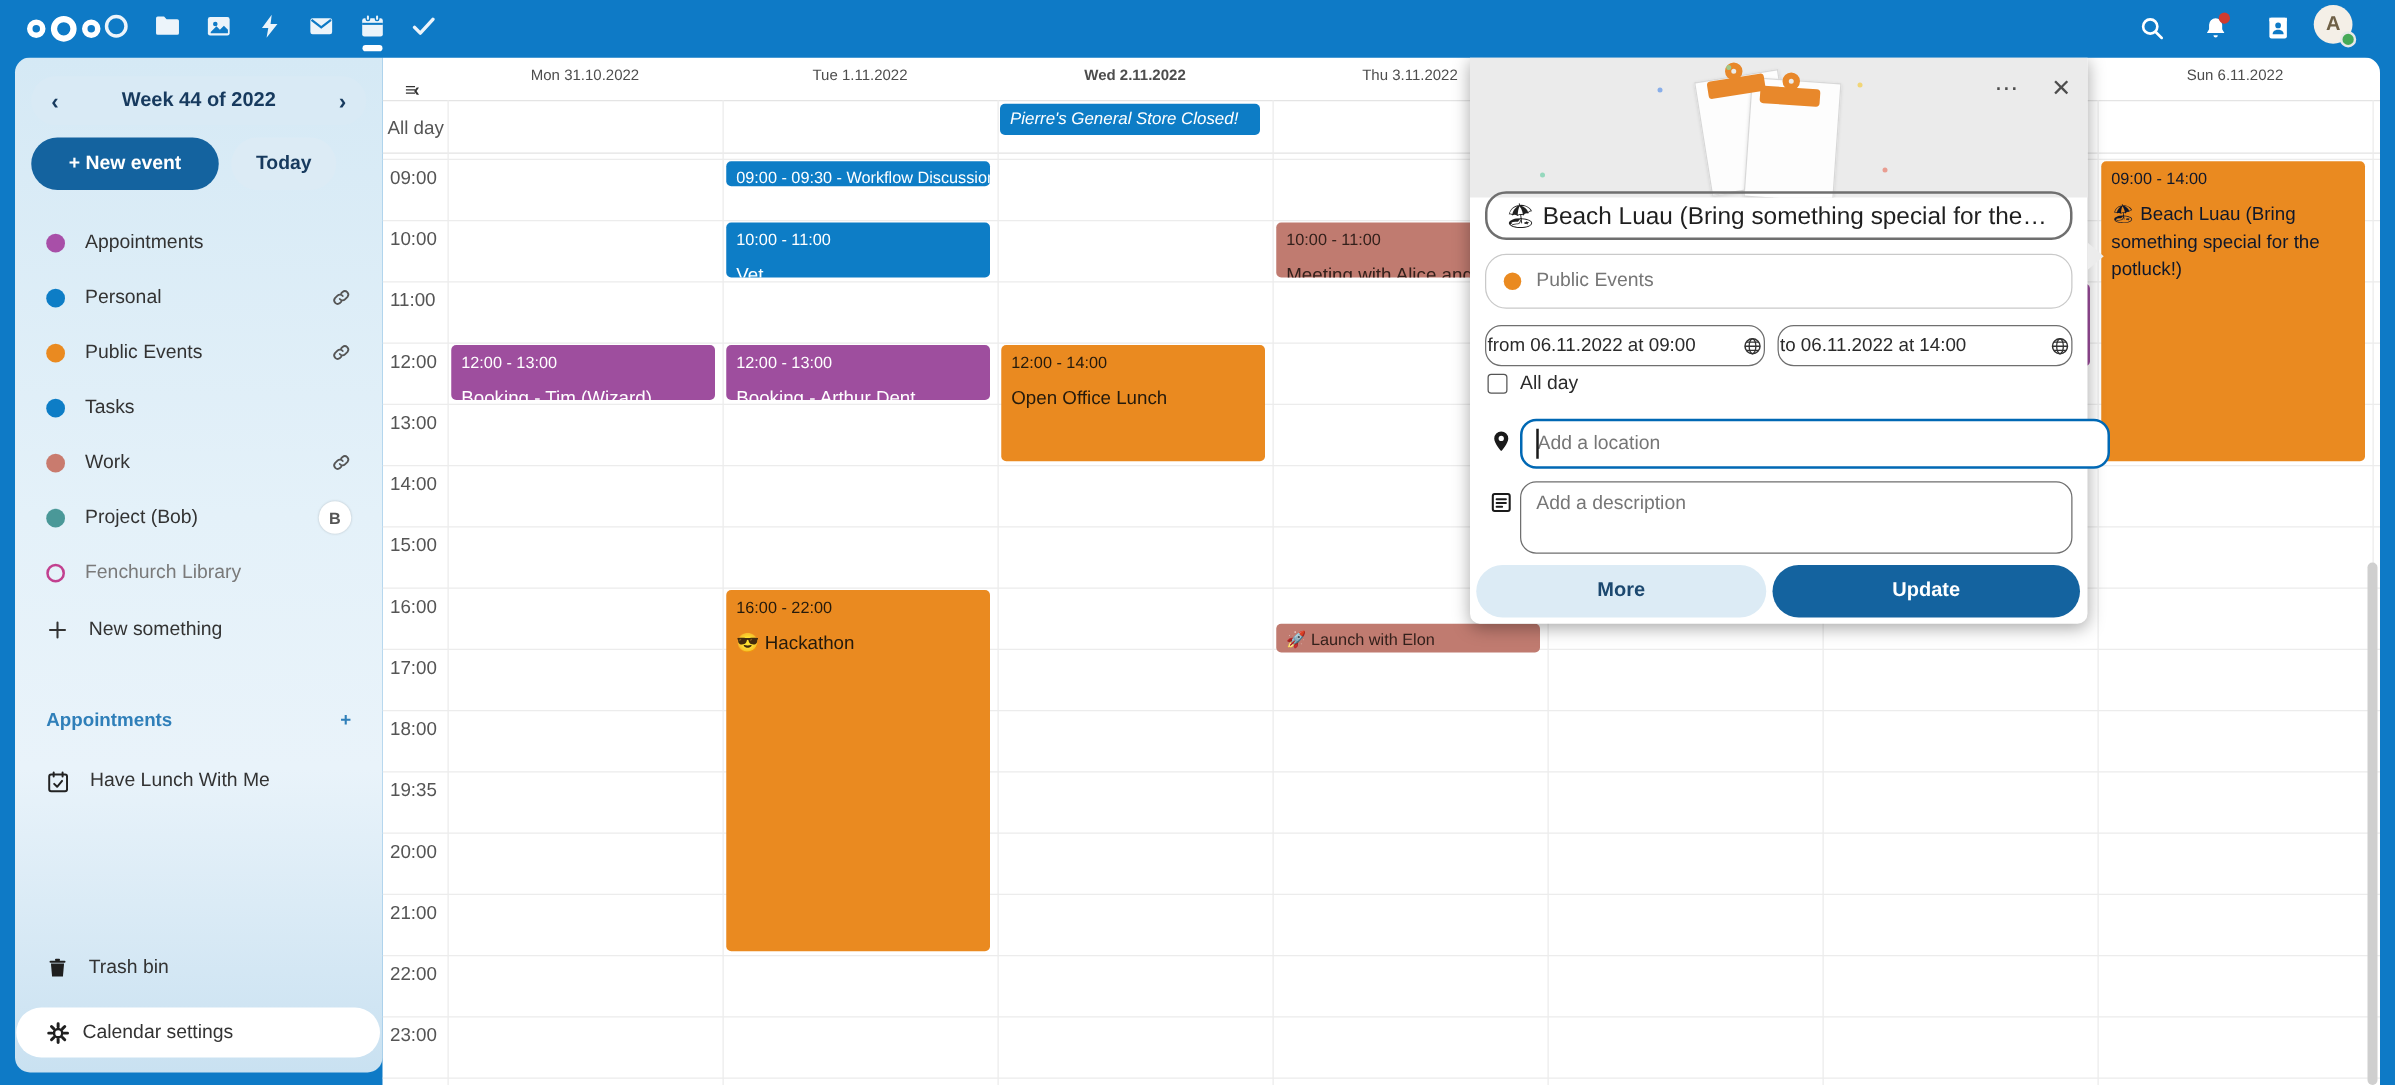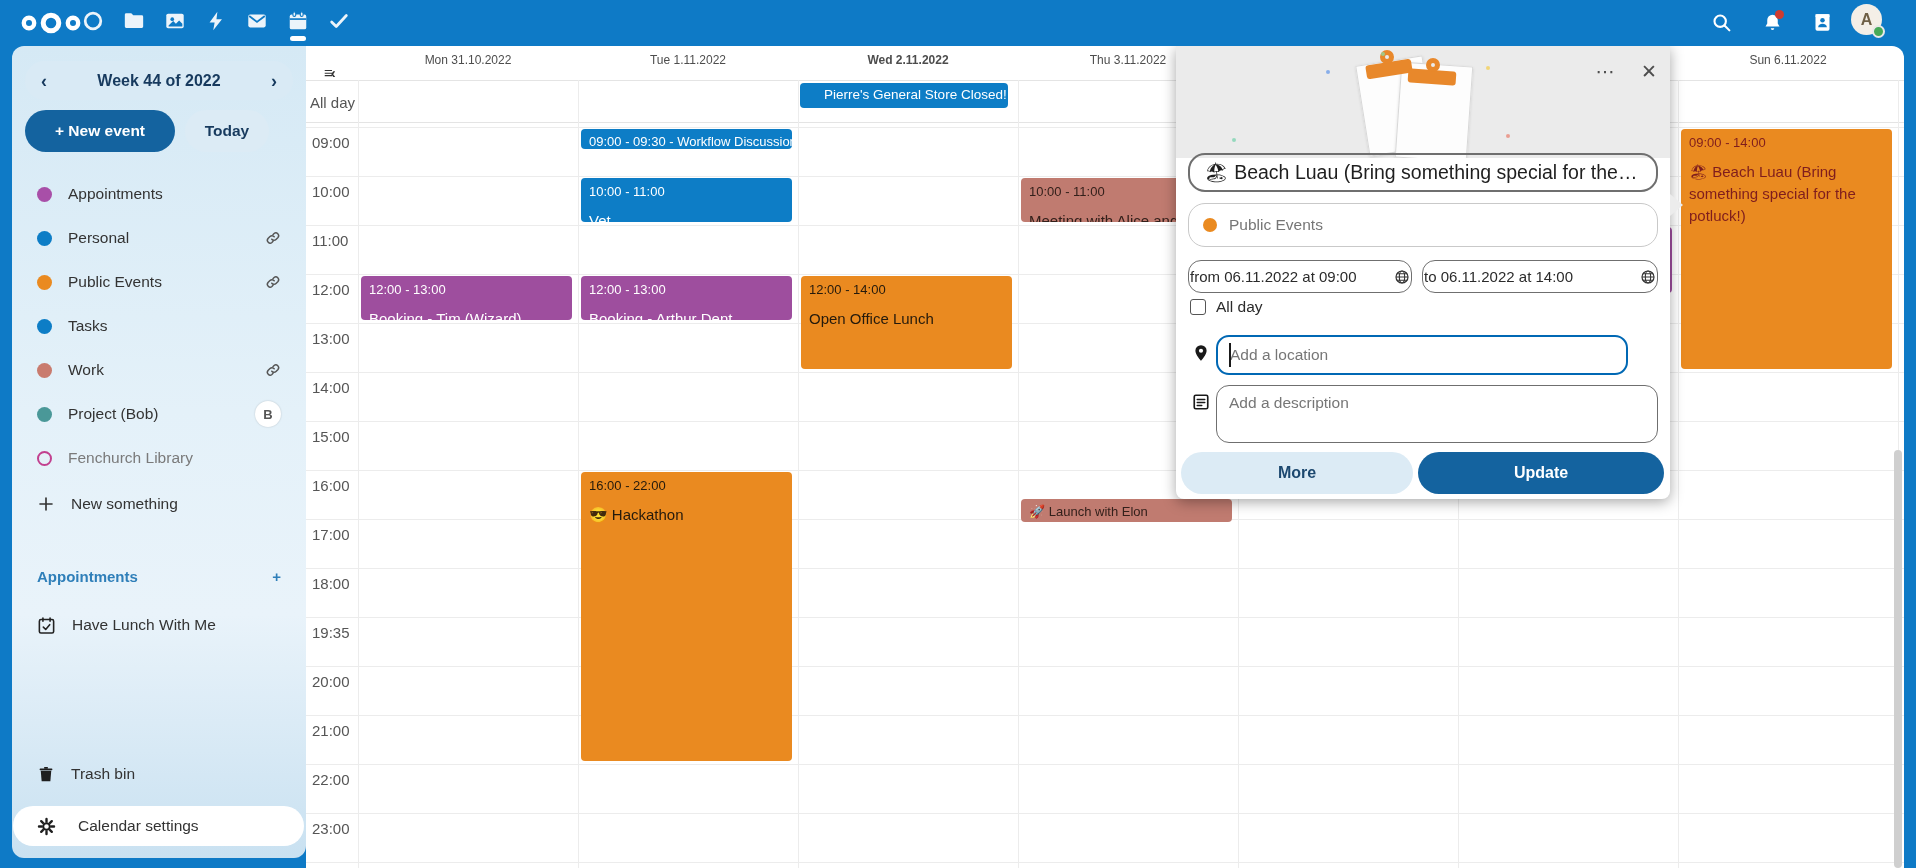--- a/index.html
+++ b/index.html
@@ -33,37 +33,37 @@
   .cal-label { font-size:15.5px; color:#333; white-space:nowrap; }
   .cal-right { margin-left:auto; display:flex; align-items:center; }
   .cal-badge { width:26px; height:26px; border-radius:50%; background:#fff; color:#555; font-size:13px; font-weight:bold; display:flex; align-items:center; justify-content:center; box-shadow:0 0 2px rgba(0,0,0,.2); }
   .section-head { margin-top:44px; display:flex; align-items:center; padding:0 12px; }
   .section-head span { color:#2f7fb9; font-weight:bold; font-size:15px; }
   .plus-btn { margin-left:auto; font-size:20px; color:#333; cursor:pointer; line-height:1; }
   .side-item { margin-top:20px; height:40px; display:flex; align-items:center; padding:0 12px; gap:16px; cursor:pointer; }
   .side-item span { font-size:15.5px; color:#333; }
   .trash-row { position:absolute; left:13px; bottom:62px; width:268px; height:44px; display:flex; align-items:center; padding:0 12px; gap:16px; cursor:pointer; }
   .trash-row span { font-size:15.5px; color:#333; }
-  .settings-pill { position:absolute; left:1px; bottom:12px; width:291px; height:40px; background:#fff; border-radius:22px; display:flex; align-items:center; padding:0 24px; gap:22px; cursor:pointer; }
+  .settings-pill { position:absolute; left:1px; bottom:12px; width:291px; height:40px; background:#fff; border-radius:22px; display:flex; align-items:center; padding:0 24px; gap:10px; cursor:pointer; }
   .settings-pill span { font-size:15.5px; color:#333; }
 
   
   #panel { position:absolute; left:306px; top:46px; width:1598px; height:822px; background:#fff; border-radius:0 12px 0 0; z-index:10; overflow:hidden; }
   .collapse-ic { position:absolute; left:18px; top:18px; color:#333; font-size:15px; font-weight:bold; cursor:pointer; letter-spacing:-2px; }
   .dayhead { position:absolute; top:7px; height:24px; text-align:center; font-size:12px; color:#4d4d4d; overflow:hidden; white-space:nowrap; }
   .allday-label { position:absolute; left:4px; top:48px; font-size:15px; color:#555; }
   .vline { position:absolute; top:34px; bottom:0; width:1px; background:#ececec; }
   .hdline { position:absolute; left:0; right:0; height:1px; background:#e4e4e4; }
   .hline { position:absolute; left:0; right:0; height:1px; background:#ececec; }
   .tlabel { position:absolute; left:6px; font-size:15px; color:#555; }
   .event { position:absolute; border-radius:4px; padding:4px 8px; overflow:hidden; cursor:pointer; z-index:3; }
   .ev-time { font-size:13px; margin-top:2px; }
   .ev-title { font-size:15px; margin-top:11px; line-height:1.45; }
   .ev-inline { font-size:13px; margin-top:1px; white-space:nowrap; }
-  .allday-ev { position:absolute; top:37px; height:25px; border-radius:4px; color:#fff; font-size:13.5px; padding:4px 24px; white-space:nowrap; overflow:hidden; cursor:pointer; z-index:3; }
+  .allday-ev { position:absolute; top:37px; height:25px; border-radius:4px; color:#fff; font-size:13.5px; padding:4px 8px; white-space:nowrap; overflow:hidden; cursor:pointer; z-index:3;font-style:italic; }
   .scroll-thumb { position:absolute; right:2px; top:404px; width:8px; height:418px; border-radius:4px; background:#cfcfcf; z-index:5; }
 
   
   #popup { position:absolute; left:1176px; top:46px; width:494px; height:453px; background:#fff; border-radius:0 0 8px 8px; box-shadow:0 3px 14px rgba(0,0,0,.35); z-index:30; }
   .pop-arrow { position:absolute; left:494px; top:148px; width:0; height:0; border-top:11px solid transparent; border-bottom:11px solid transparent; border-left:13px solid #ececec; }
   .pop-head { position:absolute; left:0; top:0; width:494px; height:112px; background:#ebebeb; overflow:hidden; }
   .paper { position:absolute; background:#fdfdfd; border:1px solid #d8d8d8; box-shadow:0 1px 3px rgba(0,0,0,.12); }
   .clip { position:absolute; background:#e8882b; border-radius:3px; }
   .clip-ring { position:absolute; width:14px; height:14px; border:5px solid #e8882b; border-radius:50%; background:#ebebeb; }
   .confetti { position:absolute; width:4px; height:4px; border-radius:50%; opacity:.8; }
@@ -71,21 +71,21 @@
   .pop-title { position:absolute; left:12px; top:107px; width:470px; height:39px; border:2px solid #6f6f6f; border-radius:17px; display:flex; align-items:center; padding:0 14px; font-size:19.5px; color:#1f1f1f; white-space:nowrap; overflow:hidden; }
   .pop-title .tval { overflow:hidden; text-overflow:ellipsis; white-space:nowrap; }
   .pop-select { position:absolute; left:12px; top:157px; width:470px; height:44px; border:1.5px solid #c9c9c9; border-radius:17px; display:flex; align-items:center; padding:0 14px; gap:12px; cursor:pointer; }
   .pop-select .dot { width:14px; height:14px; border-radius:50%; background:#ea8a20; }
   .pop-select span { font-size:15.5px; color:#767676; }
   .dt-pill { position:absolute; top:214px; height:33px; border:1.5px solid #6f6f6f; border-radius:13px; display:flex; align-items:center; justify-content:space-between; padding:0 1px; font-size:15px; color:#2b2b2b; cursor:pointer; }
   .allday-row { position:absolute; left:14px; top:252px; display:flex; align-items:center; gap:10px; cursor:pointer; }
   .allday-row .box { width:16px; height:16px; border:1.5px solid #555; border-radius:3px; background:#fff; }
   .allday-row span { font-size:15.5px; color:#2b2b2b; }
   .field-ic { position:absolute; left:16px; width:18px; height:22px; }
-  .pop-loc { position:absolute; left:40px; top:289px; width:412px; height:40px; border:2px solid #0068b4; border-radius:13px; font-size:15.5px; color:#333; padding:0 12px; outline:none; }
+  .pop-loc { position:absolute; left:40px; top:289px; width:472px; height:40px; border:2px solid #0068b4; border-radius:13px; font-size:15.5px; color:#333; padding:0 12px; outline:none; }
   .pop-desc { position:absolute; left:40px; top:339px; width:442px; height:58px; border:1.5px solid #6f6f6f; border-radius:13px; font-size:15.5px; color:#333; padding:8px 12px; resize:none; outline:none; }
   .pop-loc::placeholder, .pop-desc::placeholder { color:#767676; }
   .caret { position:absolute; left:53px; top:297px; width:1.5px; height:24px; background:#1a1a1a; }
   .pop-btn { position:absolute; top:406px; height:42px; border:none; border-radius:21px; font-size:16px; font-weight:bold; cursor:pointer; }
   .btn-more { left:5px; width:232px; background:#dcebf5; color:#1c486f; }
   .btn-update { left:242px; width:246px; background:#14639f; color:#fff; }
 </style>
 </head>
 <body>
 
@@ -350,21 +350,21 @@
       <div class="event" style="left: 715px; width: 211px; top: 132px; height: 44px; background: rgb(192, 123, 112); color: rgb(51, 32, 27);">
         <div class="ev-time">10:00 - 11:00</div>
         <div class="ev-title">Meeting with Alice and B</div>
       </div>
       <div class="event" style="left: 715px; width: 211px; top: 452.95px; height: 22.93px; background: rgb(192, 123, 112); color: rgb(51, 32, 27);">
         <div class="ev-inline">🚀 Launch with Elon</div>
       </div>
       <div class="event" style="left: 1155px; width: 211px; top: 181px; height: 66.05px; background: rgb(158, 78, 158); color: rgb(255, 255, 255);">
         <div class="ev-inline"></div>
       </div>
-      <div class="event" style="left: 1375px; width: 211px; top: 83px; height: 240px; background: rgb(234, 138, 32); color: #7f1d1d;">
+      <div class="event" style="left: 1375px; width: 211px; top: 83px; height: 240px; background: rgb(234, 138, 32); color: #0f172a;">
         <div class="ev-time">09:00 - 14:00</div>
         <div class="ev-title">🏖 Beach Luau (Bring something special for the potluck!)</div>
       </div>
     </div>
   <div class="scroll-thumb"></div>
 </div>
 
 <div id="popup">
   <div class="pop-head">
     <div class="paper" style="left:186px; top:14px; width:68px; height:92px; transform:rotate(-9deg)"></div>

